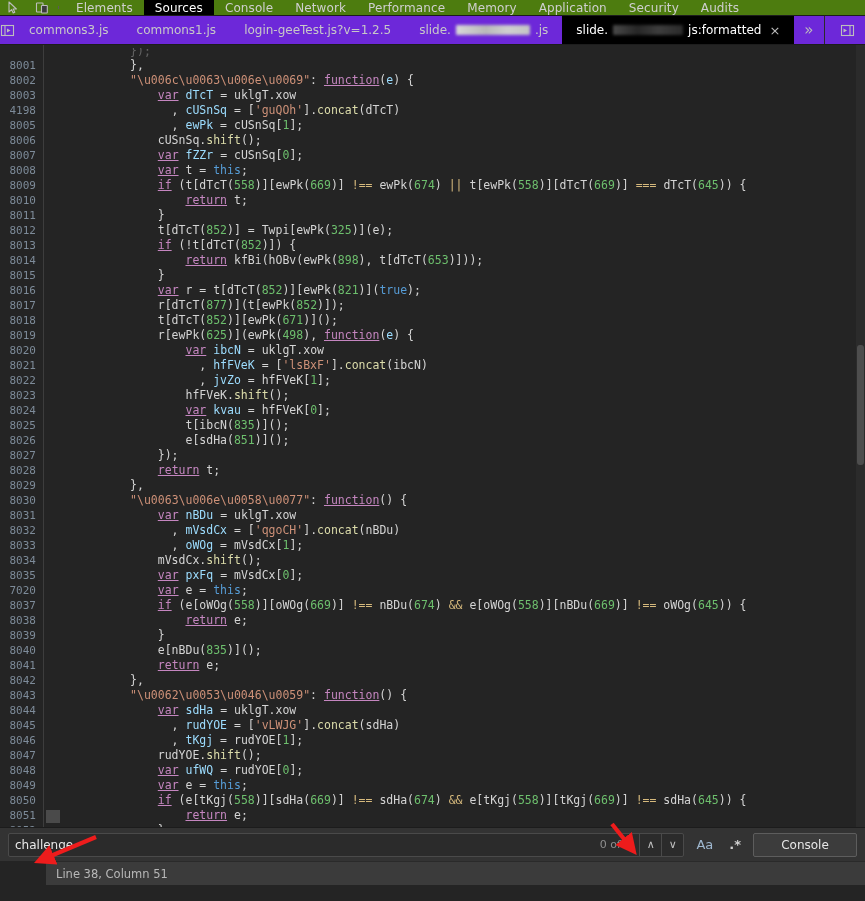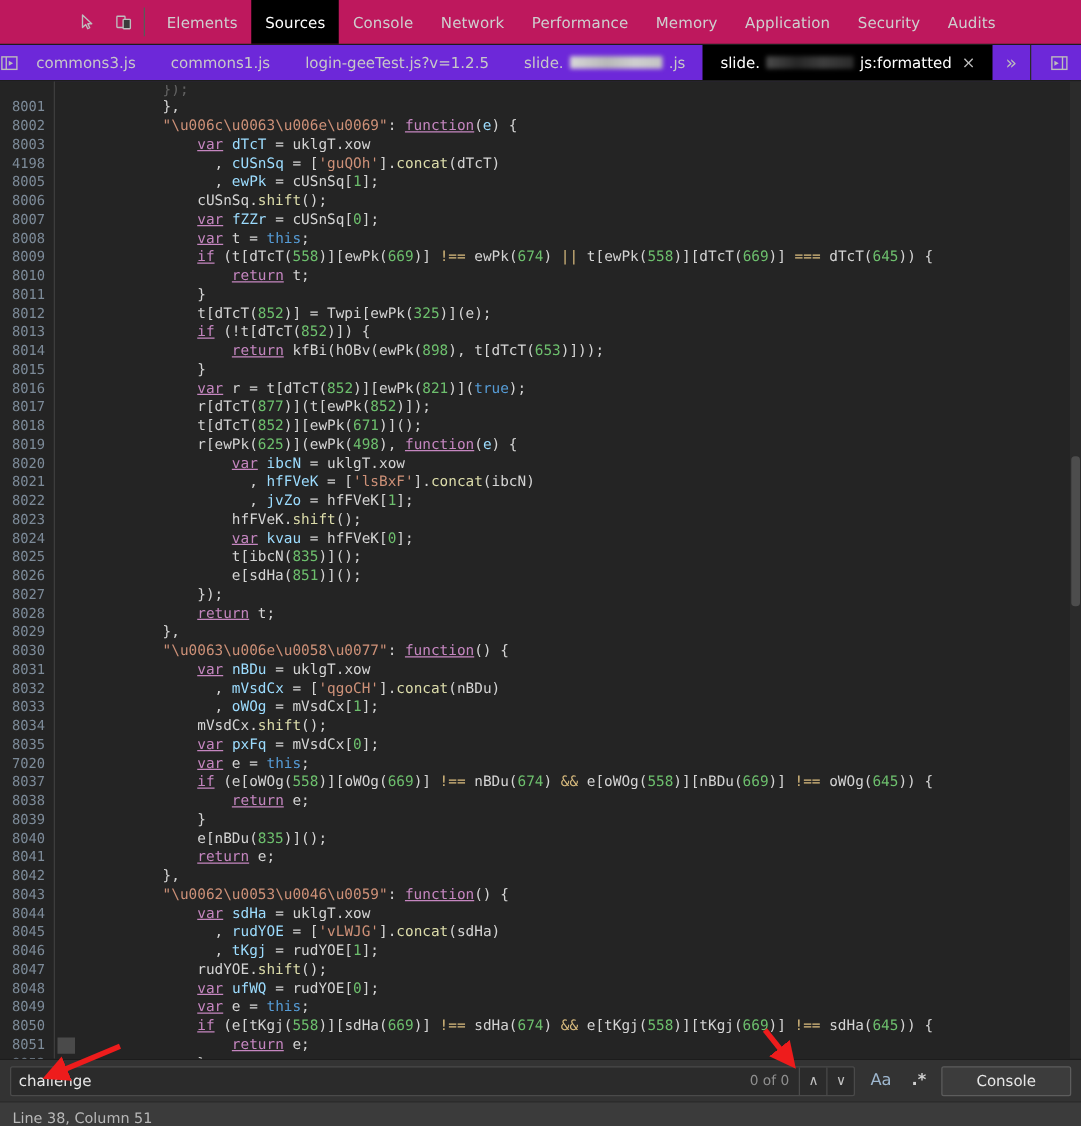--- a/index.html
+++ b/index.html
@@ -7,23 +7,22 @@
     width: 865px; height: 901px;
     background: #242424;
     font-family: "DejaVu Sans", "Liberation Sans", sans-serif;
     overflow: hidden;
   }
   #app { position: relative; width: 865px; height: 901px; background: #242424; }
 
   
   .main-toolbar {
     display: flex; align-items: stretch;
-    height: 36px; background: #be185d;
+    height: 16px; background: #4d7c0f;
     border-bottom: 1px solid #1d1d1d;
-    justify-content: center;
   }
   .tb-icon-btn {
     width: 28px; display: flex; align-items: center; justify-content: center;
     cursor: pointer;
   }
   .tb-icon-btn svg { display: block; }
   .tb-divider { width: 1px; background: #5a5a5a; margin: 6px 6px 6px 2px; }
   .panel-tab {
     display: flex; align-items: center; padding: 0 11px;
     font-size: 12px; color: #cfcfcf; cursor: pointer; white-space: nowrap;
@@ -158,21 +157,21 @@
     background: #3c3c3c; border: 1px solid #5d5d5d; border-radius: 2px;
     color: #e6e6e6; font-size: 12px; cursor: pointer;
     font-family: "DejaVu Sans", "Liberation Sans", sans-serif;
   }
 
   
   .status-bar {
     height: 24px; display: flex; align-items: center;
     padding: 0 10px; background: #3b3b3b;
     border-top: 1px solid #2a2a2a;
-    font-size: 11.5px; color: #b8b8b8;
+    font-size: 11.5px; color: #b8b8b8; margin-left: 46px;
   }
 
   
   .anno { position: absolute; pointer-events: none; }
 </style>
 </head>
 <body>
 
 <div id="app">
 

